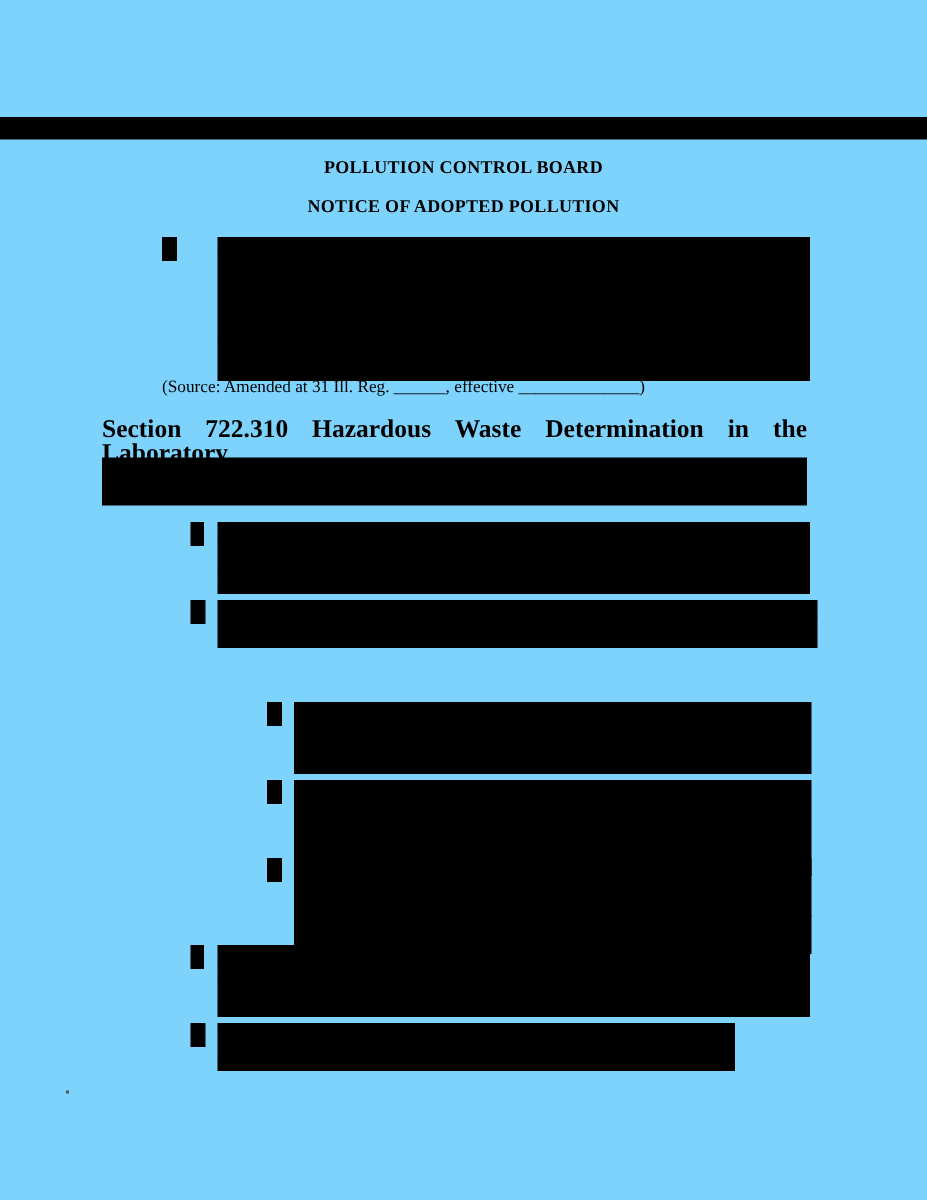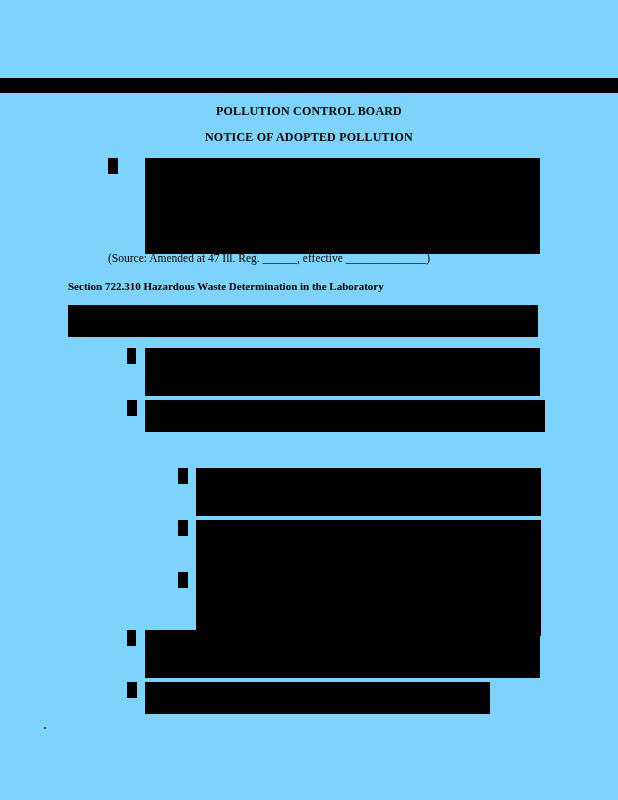--- a/index.html
+++ b/index.html
@@ -65,21 +65,21 @@
   }
 
   
   #blk5 { left: 145px; top: 158px; width: 395px; }
   #mk5  { left: 108px; top: 158px; }
 
   
   #src { left: 108px; top: 250px; width: 430px; font-size: 11.5px; }
 
   
-  #sec { left: 68px; top: 278px; width: 470px; font-size: 11px; font-weight: bold; }
+  #sec { left: 68px; top: 278px; width: 470px; font-size: 17px; font-weight: bold; }
 
   
   #intro { left: 68px; top: 305px; width: 470px; }
 
   
   #mkA { left: 127px; top: 348px; }
   #blkA { left: 145px; top: 348px; width: 395px; }
 
   
   #mkB { left: 127px; top: 400px; }
@@ -121,21 +121,21 @@
 
   <div class="rule"></div>
 
   <div class="hdr hdr-1 blk">ILLINOIS REGISTER</div>
   <div class="hdr hdr-2">POLLUTION CONTROL BOARD</div>
   <div class="hdr hdr-3">NOTICE OF ADOPTED POLLUTION</div>
 
   <div class="marker blk" id="mk5">5)</div>
   <div class="para blk" id="blk5">A trained professional may make a hazardous waste determination. An eligible academic entity that is a conditional exclusion generator of hazardous waste must ensure that a trained professional makes a hazardous waste determination, pursuant to Section 722.111(a) through (d), for unwanted material in the laboratory before the unwanted material is removed from the laboratory, in accordance with Section 722.310.</div>
 
-  <div class="para" id="src">(Source:  Amended at 47 Ill. Reg. ______, effective ______________)</div>
+  <div class="para" id="src">(Source:  Amended at 31 Ill. Reg. ______, effective ______________)</div>
 
   <div class="para" id="sec">Section 722.310  Hazardous Waste Determination in the Laboratory</div>
 
   <div class="para blk" id="intro">When an eligible academic entity makes the hazardous waste determination, pursuant to Section 722.111, for unwanted material in the laboratory, it must fulfill the following requirements:</div>
 
   <div class="marker blk" id="mkA">a)</div>
   <div class="para blk" id="blkA">A trained professional must make the hazardous waste determination, pursuant to Section 722.111(a) through (d), before the unwanted material is removed from the laboratory.</div>
 
   <div class="marker blk" id="mkB">b)</div>
   <div class="para blk" id="blkB">If an unwanted material is a hazardous waste, the eligible academic entity must complete the following:</div>

